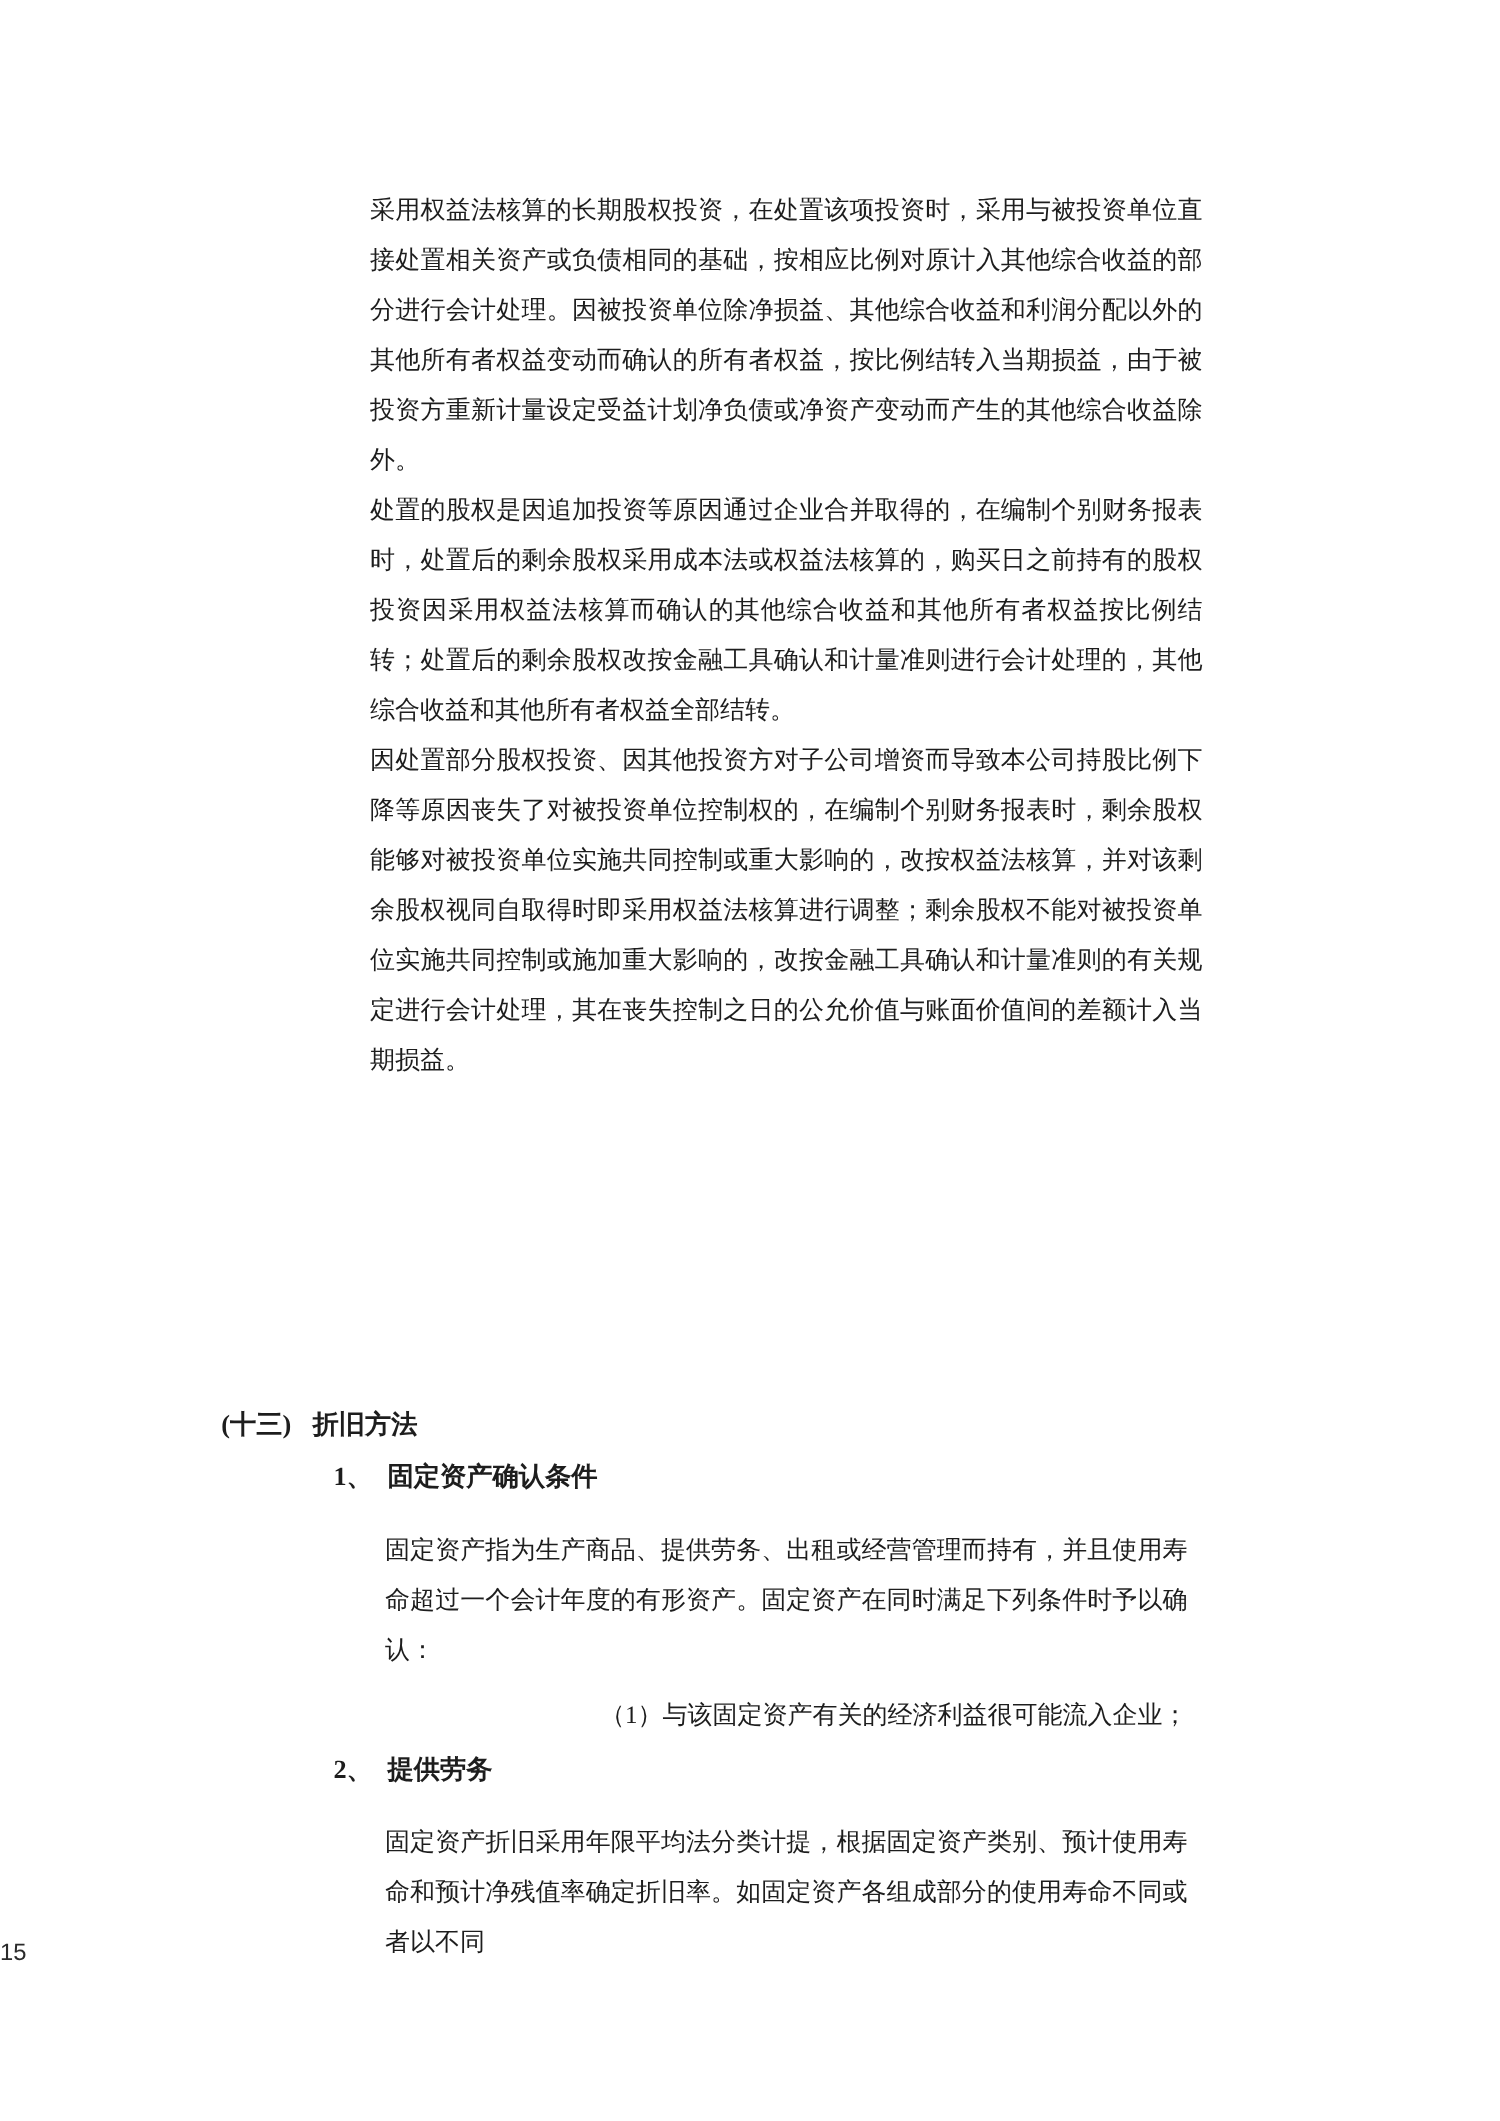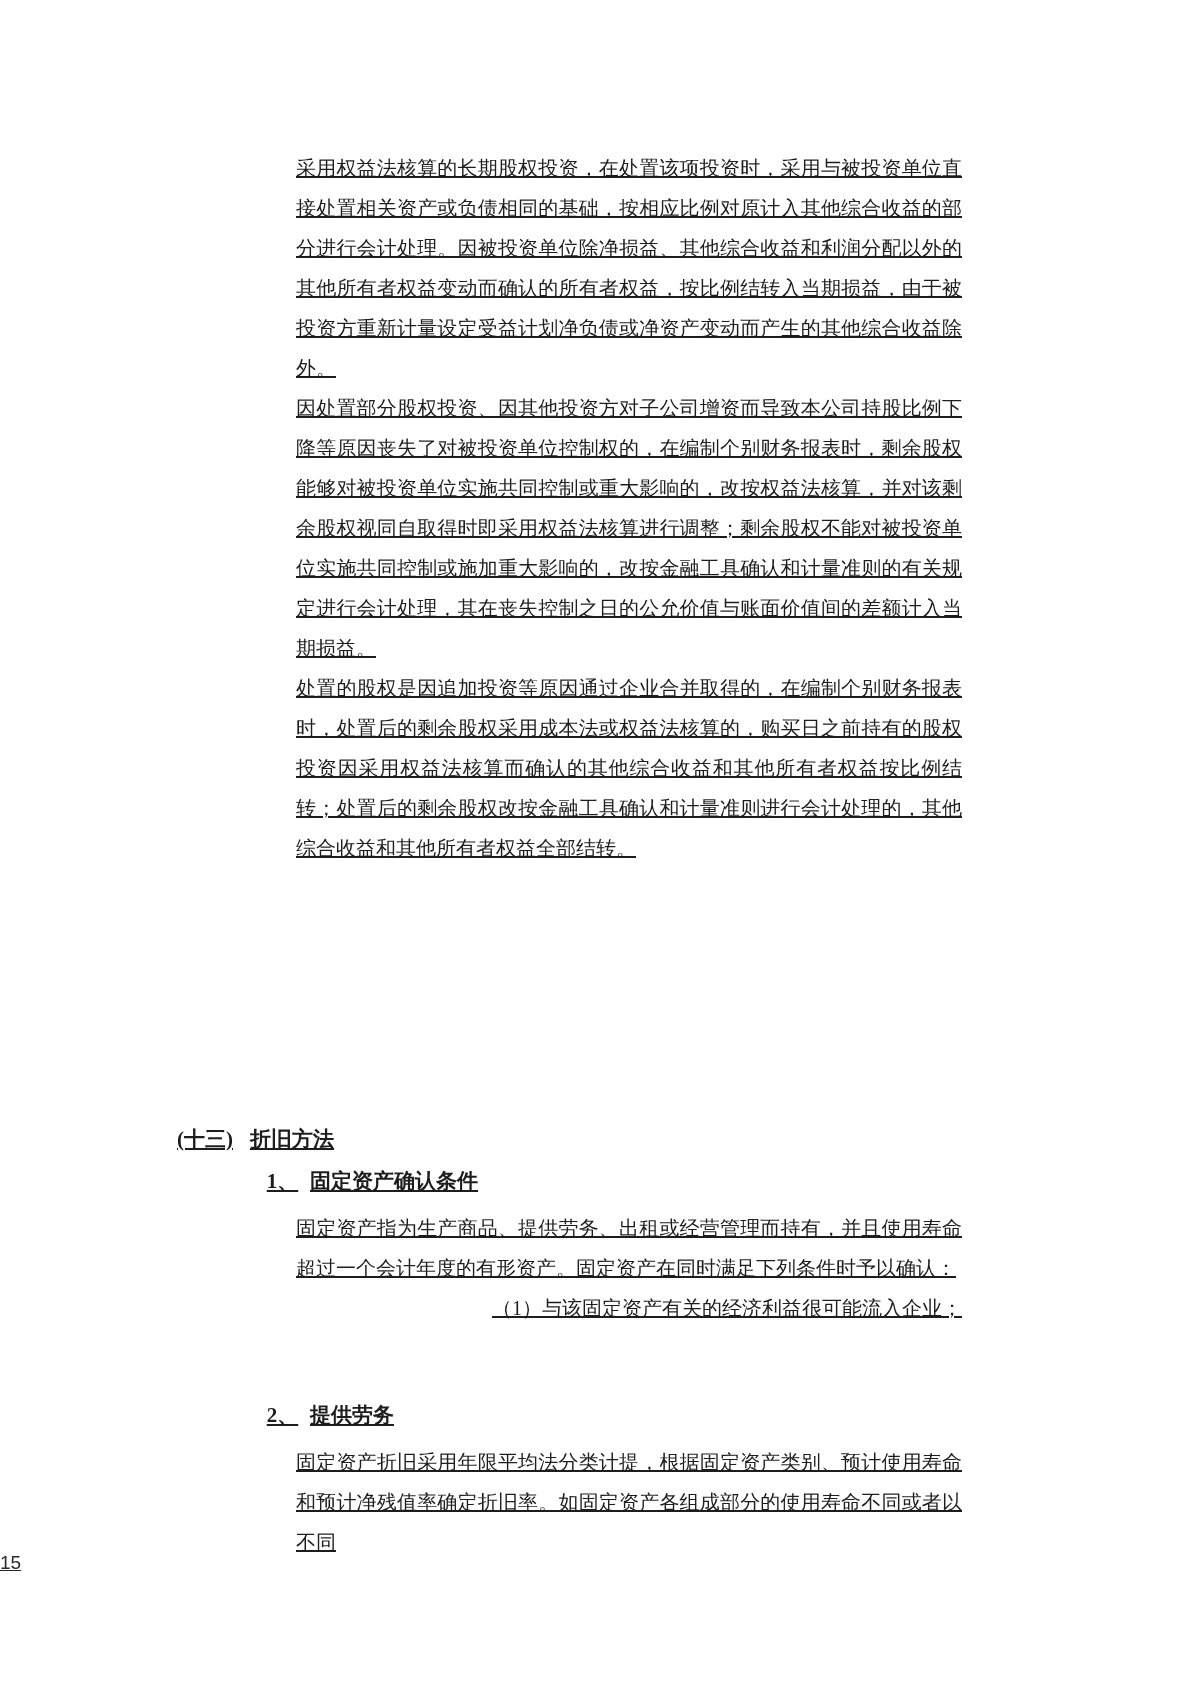--- a/index.html
+++ b/index.html
@@ -1,15 +1,15 @@
 <!DOCTYPE html>
 <html><head>
 <meta charset="utf-8">
 <style>
-  * { margin: 0; padding: 0; box-sizing: border-box; text-decoration: underline; }
+  * { margin: 0; padding: 0; box-sizing: border-box; }
   html, body { background: #ffffff; }
   .page {
     position: relative;
     width: 1200px;
     height: 1697px;
     background: #ffffff;
     font-family: "Liberation Serif", "DejaVu Serif", serif;
     color: #1d1d1d;
     overflow: hidden;
   }
@@ -48,41 +48,41 @@
   .item-body {
     position: absolute;
     left: 296px;
     width: 666px;
     font-size: 20px;
     line-height: 40px;
     text-align: justify;
   }
   .item-body.item-1 { top: 1208px; }
   .item-body.item-2 { top: 1442px; }
-  .item-body p { margin: 0; }
+  .item-body p { margin: 12px; }
   .item-body p.subitem { text-align: right; }
   .page-number {
     position: absolute;
     top: 1552px;
     left: 0;
     width: 100%;
     font-family: "Liberation Sans", sans-serif;
     font-size: 19px;
     color: #2a2a2a;
   }
 </style>
 </head>
 <body>
 
 <div class="page">
 
   <div class="main-text">
     <p>采用权益法核算的长期股权投资，在处置该项投资时，采用与被投资单位直接处置相关资产或负债相同的基础，按相应比例对原计入其他综合收益的部分进行会计处理。因被投资单位除净损益、其他综合收益和利润分配以外的其他所有者权益变动而确认的所有者权益，按比例结转入当期损益，由于被投资方重新计量设定受益计划净负债或净资产变动而产生的其他综合收益除外。</p>
+    <p>处置的股权是因追加投资等原因通过企业合并取得的，在编制个别财务报表时，处置后的剩余股权采用成本法或权益法核算的，购买日之前持有的股权投资因采用权益法核算而确认的其他综合收益和其他所有者权益按比例结转；处置后的剩余股权改按金融工具确认和计量准则进行会计处理的，其他综合收益和其他所有者权益全部结转。</p>
     <p>因处置部分股权投资、因其他投资方对子公司增资而导致本公司持股比例下降等原因丧失了对被投资单位控制权的，在编制个别财务报表时，剩余股权能够对被投资单位实施共同控制或重大影响的，改按权益法核算，并对该剩余股权视同自取得时即采用权益法核算进行调整；剩余股权不能对被投资单位实施共同控制或施加重大影响的，改按金融工具确认和计量准则的有关规定进行会计处理，其在丧失控制之日的公允价值与账面价值间的差额计入当期损益。</p>
-    <p>处置的股权是因追加投资等原因通过企业合并取得的，在编制个别财务报表时，处置后的剩余股权采用成本法或权益法核算的，购买日之前持有的股权投资因采用权益法核算而确认的其他综合收益和其他所有者权益按比例结转；处置后的剩余股权改按金融工具确认和计量准则进行会计处理的，其他综合收益和其他所有者权益全部结转。</p>
   </div>
 
   <div class="section-heading">
     <span class="sec-label">(十三)</span><span class="sec-title">折旧方法</span>
   </div>
 
   <div class="item-heading item-1">
     <span class="num">1、</span><span>固定资产确认条件</span>
   </div>
 

